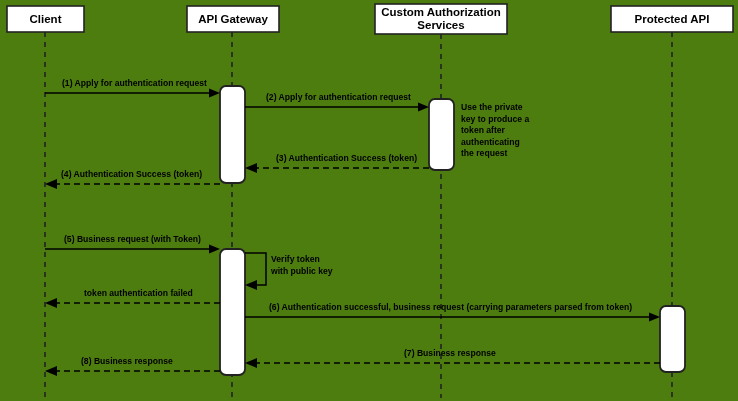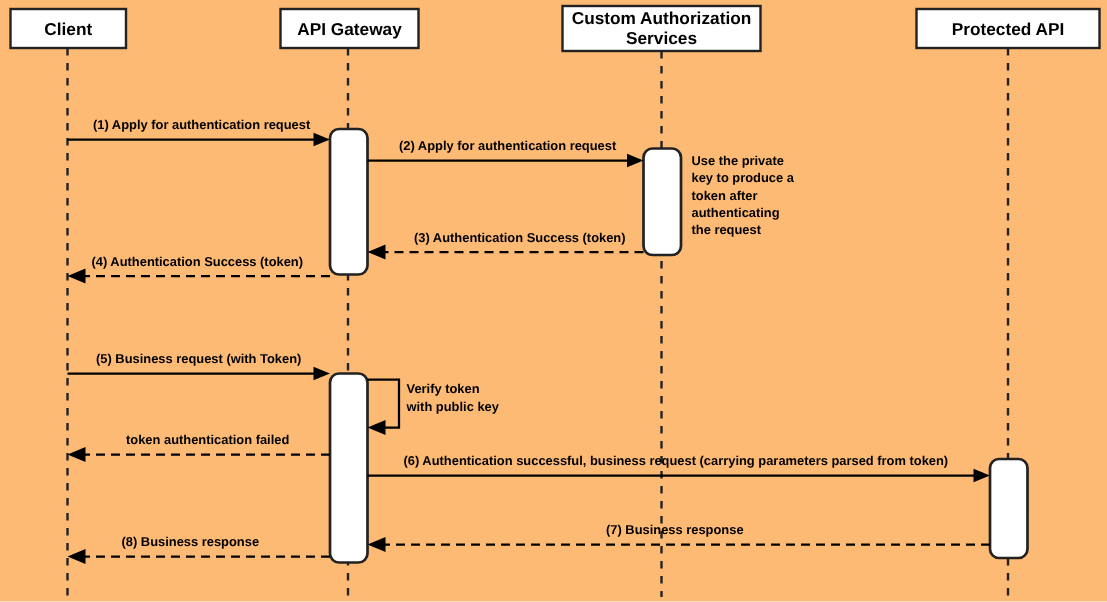--- a/index.html
+++ b/index.html
@@ -5,21 +5,21 @@
 <style>
   html,body{margin:0;padding:0;background:#ffffff;}
   body{
     font-family:"Liberation Sans","DejaVu Sans",sans-serif;
     -webkit-font-smoothing:antialiased;
   }
   #diagram-root{
     position:relative;
     width:738px;
     height:401px;
-    background:#fdba74;
+    background:#4d7c0f;
     overflow:hidden;
   }
   #diagram-svg{
     position:absolute;
     left:0; top:0;
     width:738px;
     height:401px;
     display:block;
   }
   .lifeline-box{

